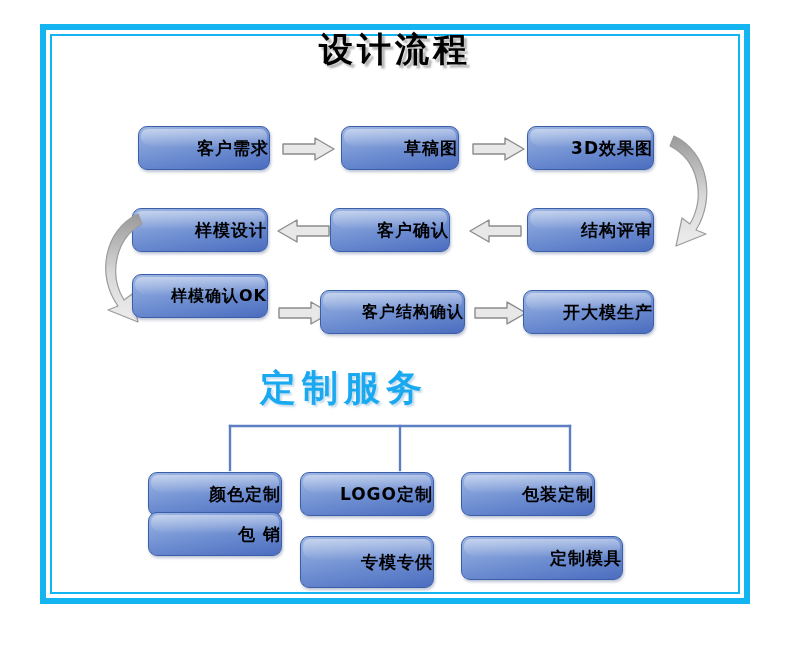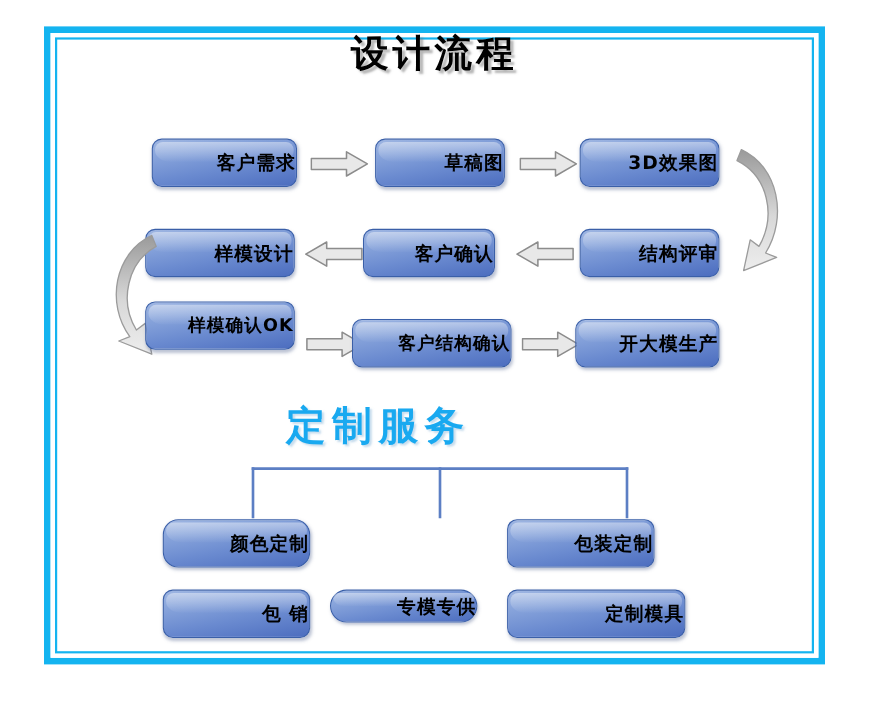--- a/index.html
+++ b/index.html
@@ -224,37 +224,41 @@
 
   <svg class="bracket" style="left:220px; top:424px;" width="360" height="50" viewBox="0 0 360 50">
     <g stroke="#5C7FC4" stroke-width="2.4" fill="none" stroke-linecap="square">
       <line x1="10" y1="2" x2="350" y2="2"></line>
       <line x1="10" y1="2" x2="10" y2="46"></line>
       <line x1="180" y1="2" x2="180" y2="46"></line>
       <line x1="350" y1="2" x2="350" y2="46"></line>
     </g>
   </svg>
 
-  <div class="box" style="left:148px; top:472px; width:134px; height:44px;border-radius:14px;">
+  <div class="box" style="left:148px; top:472px; width:134px; height:44px;">
     <span class="gloss"></span>
     <span class="lbl">颜色定制</span>
   </div>
 
+  <div class="box" style="left:300px; top:472px; width:134px; height:44px;">
+    <span class="gloss"></span>
+    <span class="lbl">LOGO定制</span>
+  </div>
 
   <div class="box" style="left:461px; top:472px; width:134px; height:44px;">
     <span class="gloss"></span>
     <span class="lbl">包装定制</span>
   </div>
 
-  <div class="box" style="left:148px; top:536px; width:134px; height:44px;">
+  <div class="box" style="left:148px; top:512px; width:134px; height:44px;">
     <span class="gloss"></span>
     <span class="lbl">包 销</span>
   </div>
 
-  <div class="box" style="left:300px; top:536px; width:134px; height:30px;border-radius:19px;">
+  <div class="box" style="left:300px; top:536px; width:134px; height:52px;">
     <span class="gloss"></span>
     <span class="lbl">专模专供</span>
   </div>
 
   <div class="box" style="left:461px; top:536px; width:162px; height:44px;">
     <span class="gloss"></span>
     <span class="lbl">定制模具</span>
   </div>
 
 </div>

